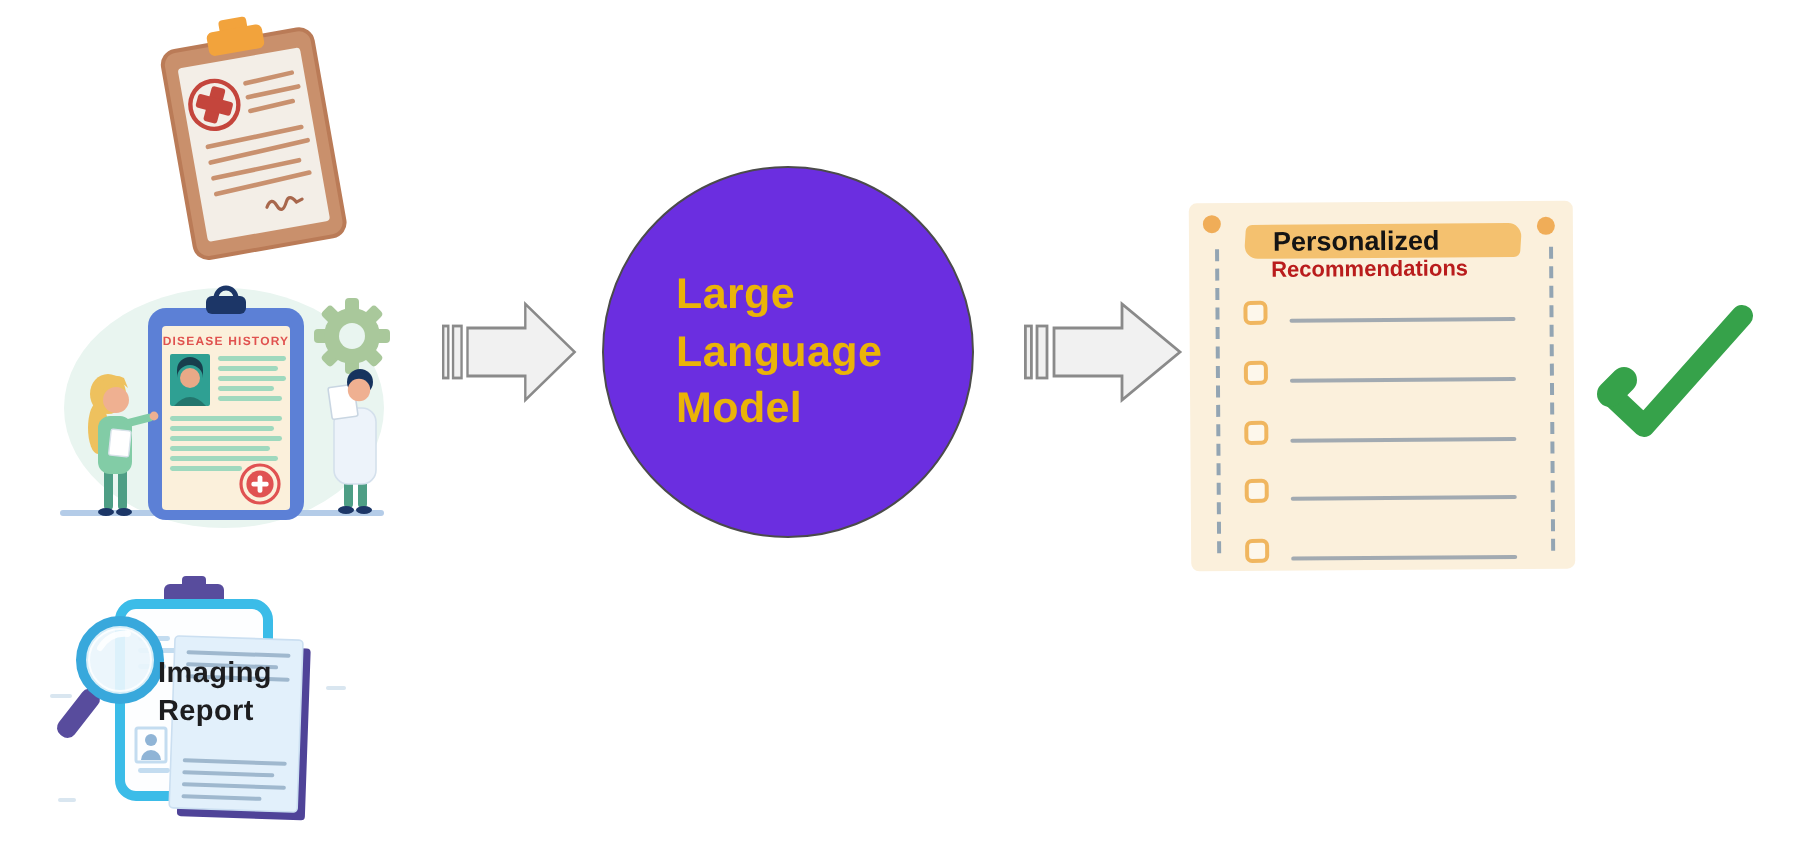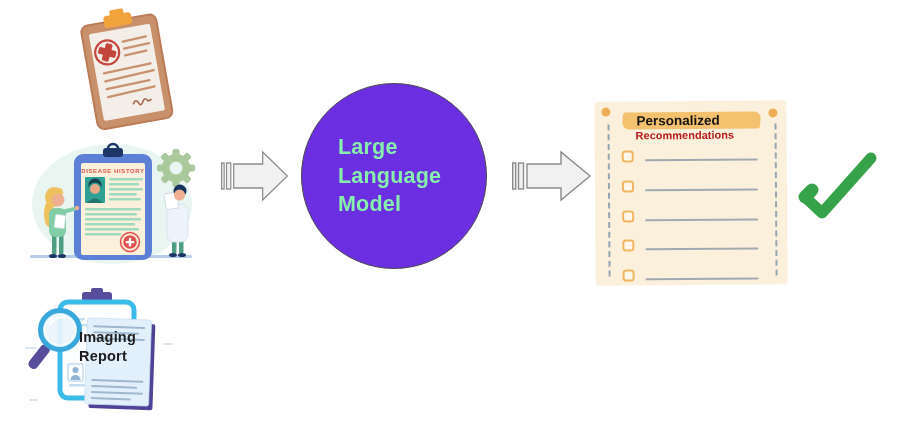--- a/index.html
+++ b/index.html
@@ -3,21 +3,21 @@
 <meta charset="utf-8">
 <style>
   html,body{margin:0;padding:0;background:#fff;}
   .canvas{position:relative;width:897px;height:430px;background:#ffffff;overflow:hidden;
           font-family:"Liberation Sans",sans-serif;}
   .abs{position:absolute;}
 
   
   .llm-circle{position:absolute;left:301px;top:83px;width:184px;height:184px;border-radius:50%;
               background:#6B2EE0;border:1px solid #4b4b4b;display:flex;align-items:center;}
-  .llm-label{color:#86efac;font-size:21.5px;font-weight:bold;line-height:1.33;
+  .llm-label{color:#eab308;font-size:21.5px;font-weight:bold;line-height:1.33;
              padding-left:36px;white-space:pre-line;letter-spacing:.2px;}
 
   
   .arrow{position:absolute;}
   .arrow svg{display:block;}
 
   
   .checklist{position:absolute;left:595px;top:101px;width:192px;height:184px;background:#FBF0DC;
              border-radius:4px;transform:rotate(-.4deg);}
   .cl-dot{position:absolute;width:9px;height:9px;border-radius:50%;background:#F0AD58;}

